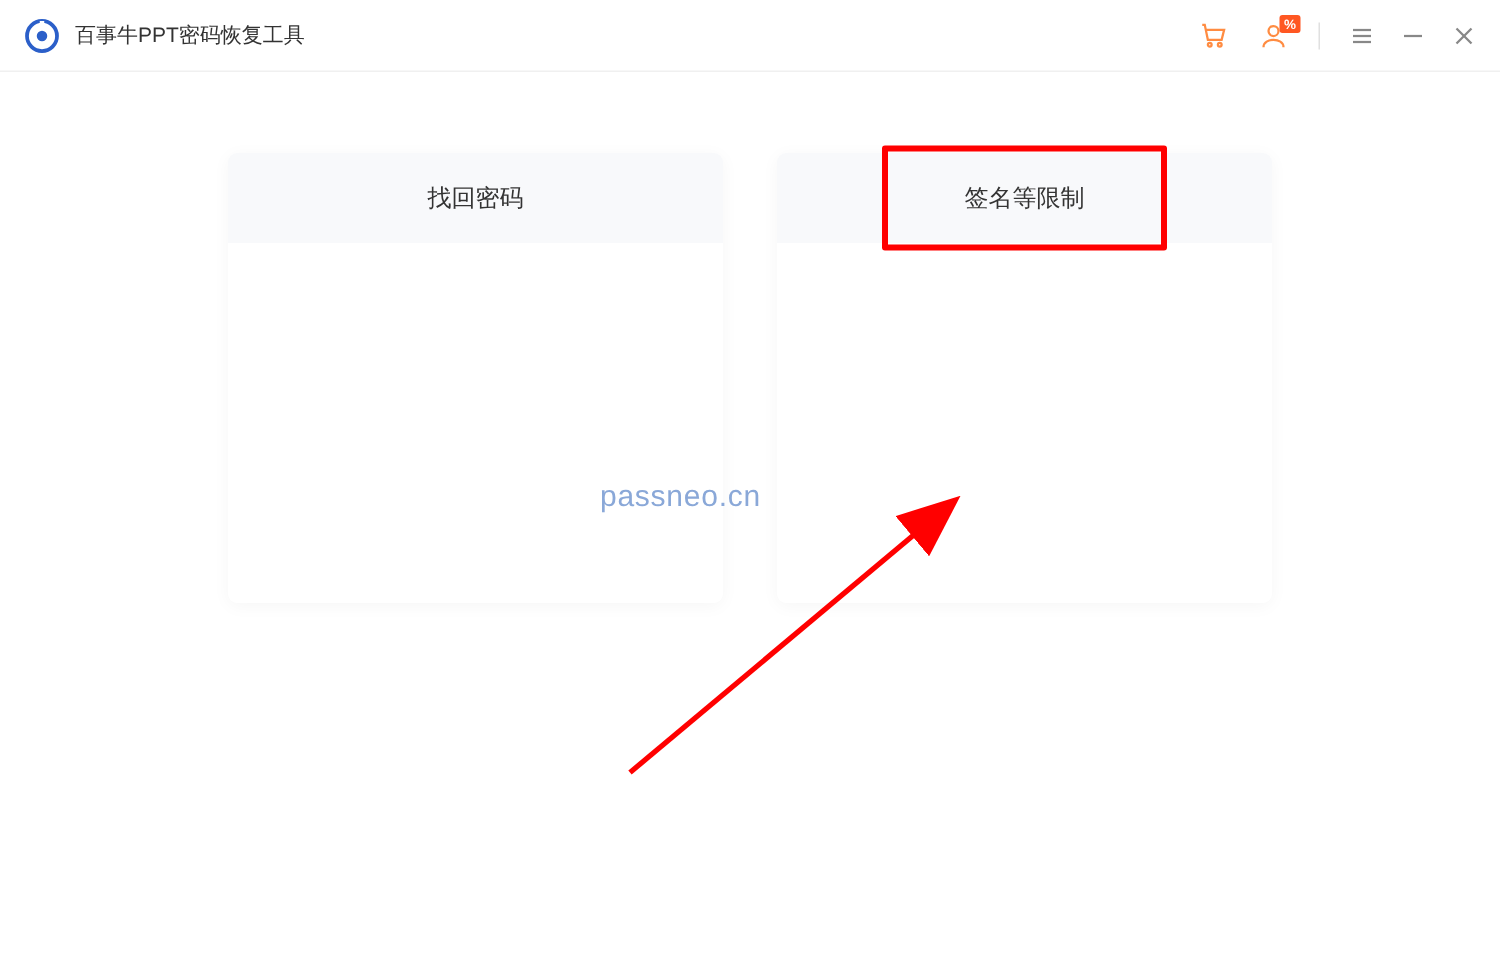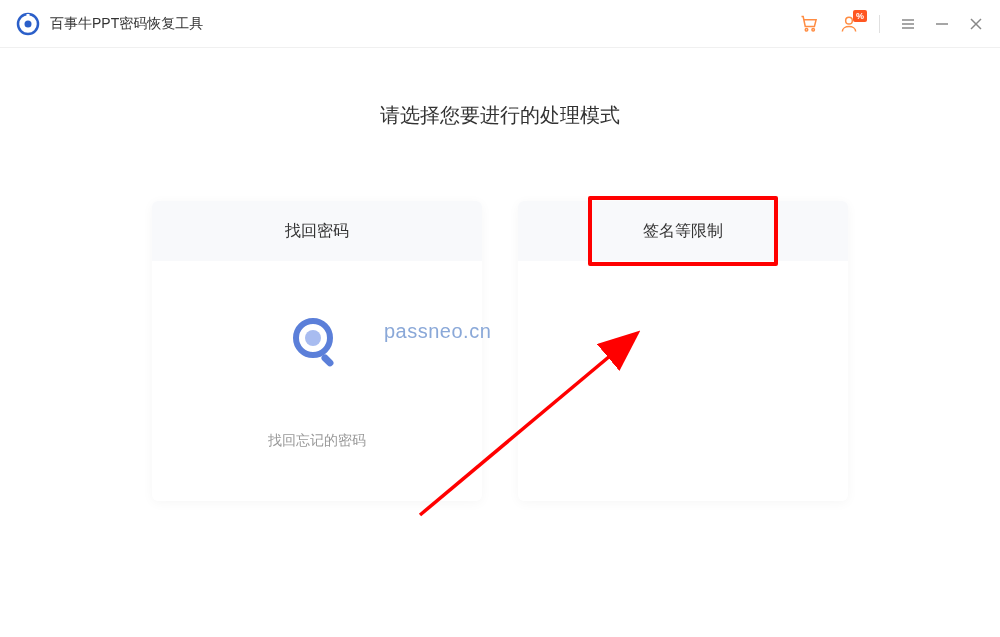--- a/index.html
+++ b/index.html
@@ -133,21 +133,21 @@
       align-items: center;
       justify-content: center;
     }
     .card-desc {
       font-size: 14px;
       color: #999;
       text-align: center;
     }
     .watermark {
       position: absolute;
-      left: 384px;
+      left: 400px;
       top: 320px;
       font-size: 20px;
       color: #8aa8d8;
       font-weight: 400;
       letter-spacing: 0.5px;
       pointer-events: none;
     }
     .annotation-arrow {
       position: absolute;
       left: 400px;
@@ -202,36 +202,25 @@
         <svg width="16" height="16" viewBox="0 0 16 16" stroke="#888" stroke-width="1.5">
           <line x1="3" y1="3" x2="13" y2="13"></line>
           <line x1="13" y1="3" x2="3" y2="13"></line>
         </svg>
       </div>
     </div>
   </div>
 </div>
 
 <div class="main-content">
-  <div class="heading">请选择您要进行的处理模式</div>
 
   <div class="cards-row">
 
     <div class="card">
       <div class="card-header">找回密码</div>
-      <div class="card-body">
-        <div class="card-icon">
-          <svg width="56" height="56" viewBox="0 0 56 56">
-            <circle cx="24" cy="24" r="17" fill="none" stroke="#5b7fd9" stroke-width="6"></circle>
-            <circle cx="24" cy="24" r="8" fill="#a8bcf0"></circle>
-            <rect x="36" y="39" width="14" height="7" rx="3.5" fill="#5b7fd9" transform="rotate(45 36 39)"></rect>
-          </svg>
-        </div>
-        <div class="card-desc">找回忘记的密码</div>
-      </div>
     </div>
 
     <div class="card card-highlight">
       <div class="highlight-box"></div>
       <div class="card-header">签名等限制</div>
     </div>
 
   </div>
 </div>
 

